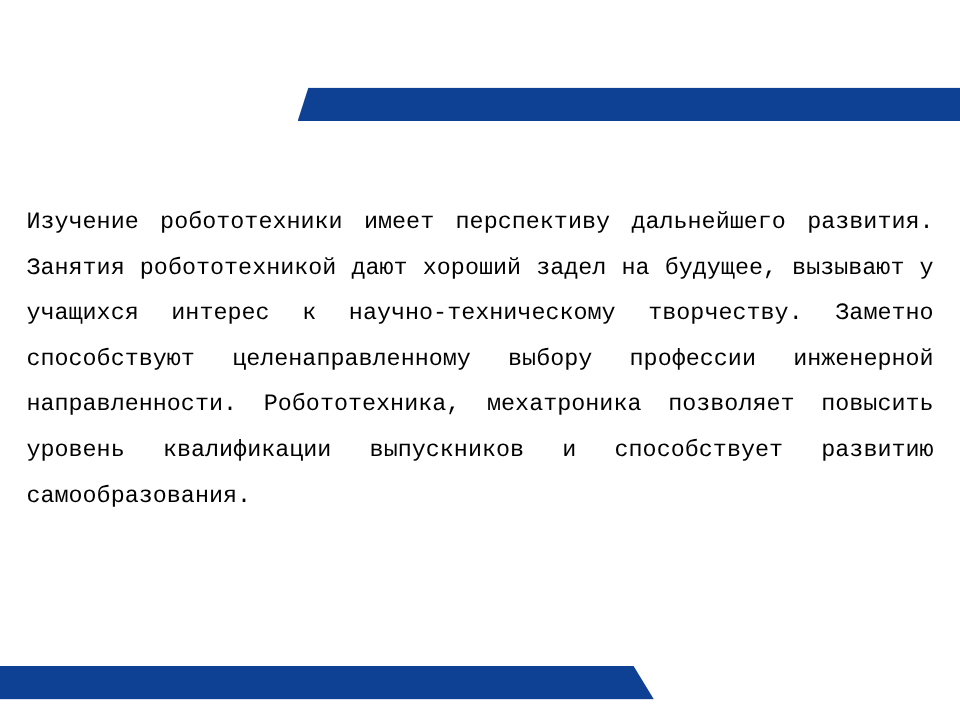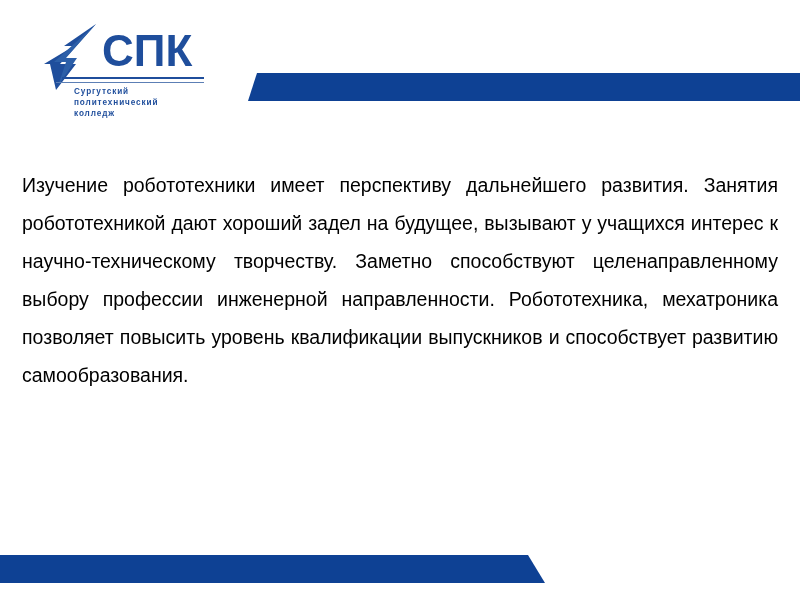--- a/index.html
+++ b/index.html
@@ -97,51 +97,35 @@
     background: #0E4194;
     clip-path: polygon(0 0, 528px 0, 100% 100%, 0 100%);
   }
 
   
   .body-text {
     position: absolute;
     left: 22px;
     top: 166px;
     width: 756px;
-    font-family: Liberation Sans, sans-serif;
+    font-family: Liberation Mono, monospace;
     font-size: 19.5px;
     line-height: 38px;
     color: #000000;
     text-align: justify;
     text-justify: inter-word;
     text-align-last: justify;
     hyphens: none;
   }
 </style>
 </head>
 <body>
 
 <div class="slide">
 
-  <div class="logo">
-
-    <svg class="logo-mark" viewBox="0 0 70 66">
-      <polygon points="52,0 16,40 32,40 12,66 6,40 0,40 30,22 20,22" fill="#1F4E9C"></polygon>
-      <polygon points="52,0 22,34 33,34 14,62 22,38 10,38" fill="#2C5FA8"></polygon>
-    </svg>
-
-    <div class="logo-wordmark">СПК</div>
-
-    <div class="logo-rule-a"></div>
-    <div class="logo-rule-b"></div>
-
-    <div class="logo-sub">Сургутский
-политехнический
-колледж</div>
-  </div>
 
   <div class="bar-top"></div>
 
   <div class="body-text">Изучение робототехники имеет перспективу дальнейшего развития. Занятия робототехникой дают хороший задел на будущее, вызывают у учащихся интерес к научно-техническому творчеству. Заметно способствуют целенаправленному выбору профессии инженерной направленности. Робототехника, мехатроника позволяет повысить уровень квалификации выпускников и способствует развитию самообразования.</div>
 
   <div class="bar-bottom"></div>
 
 </div>
 
 </body></html>

